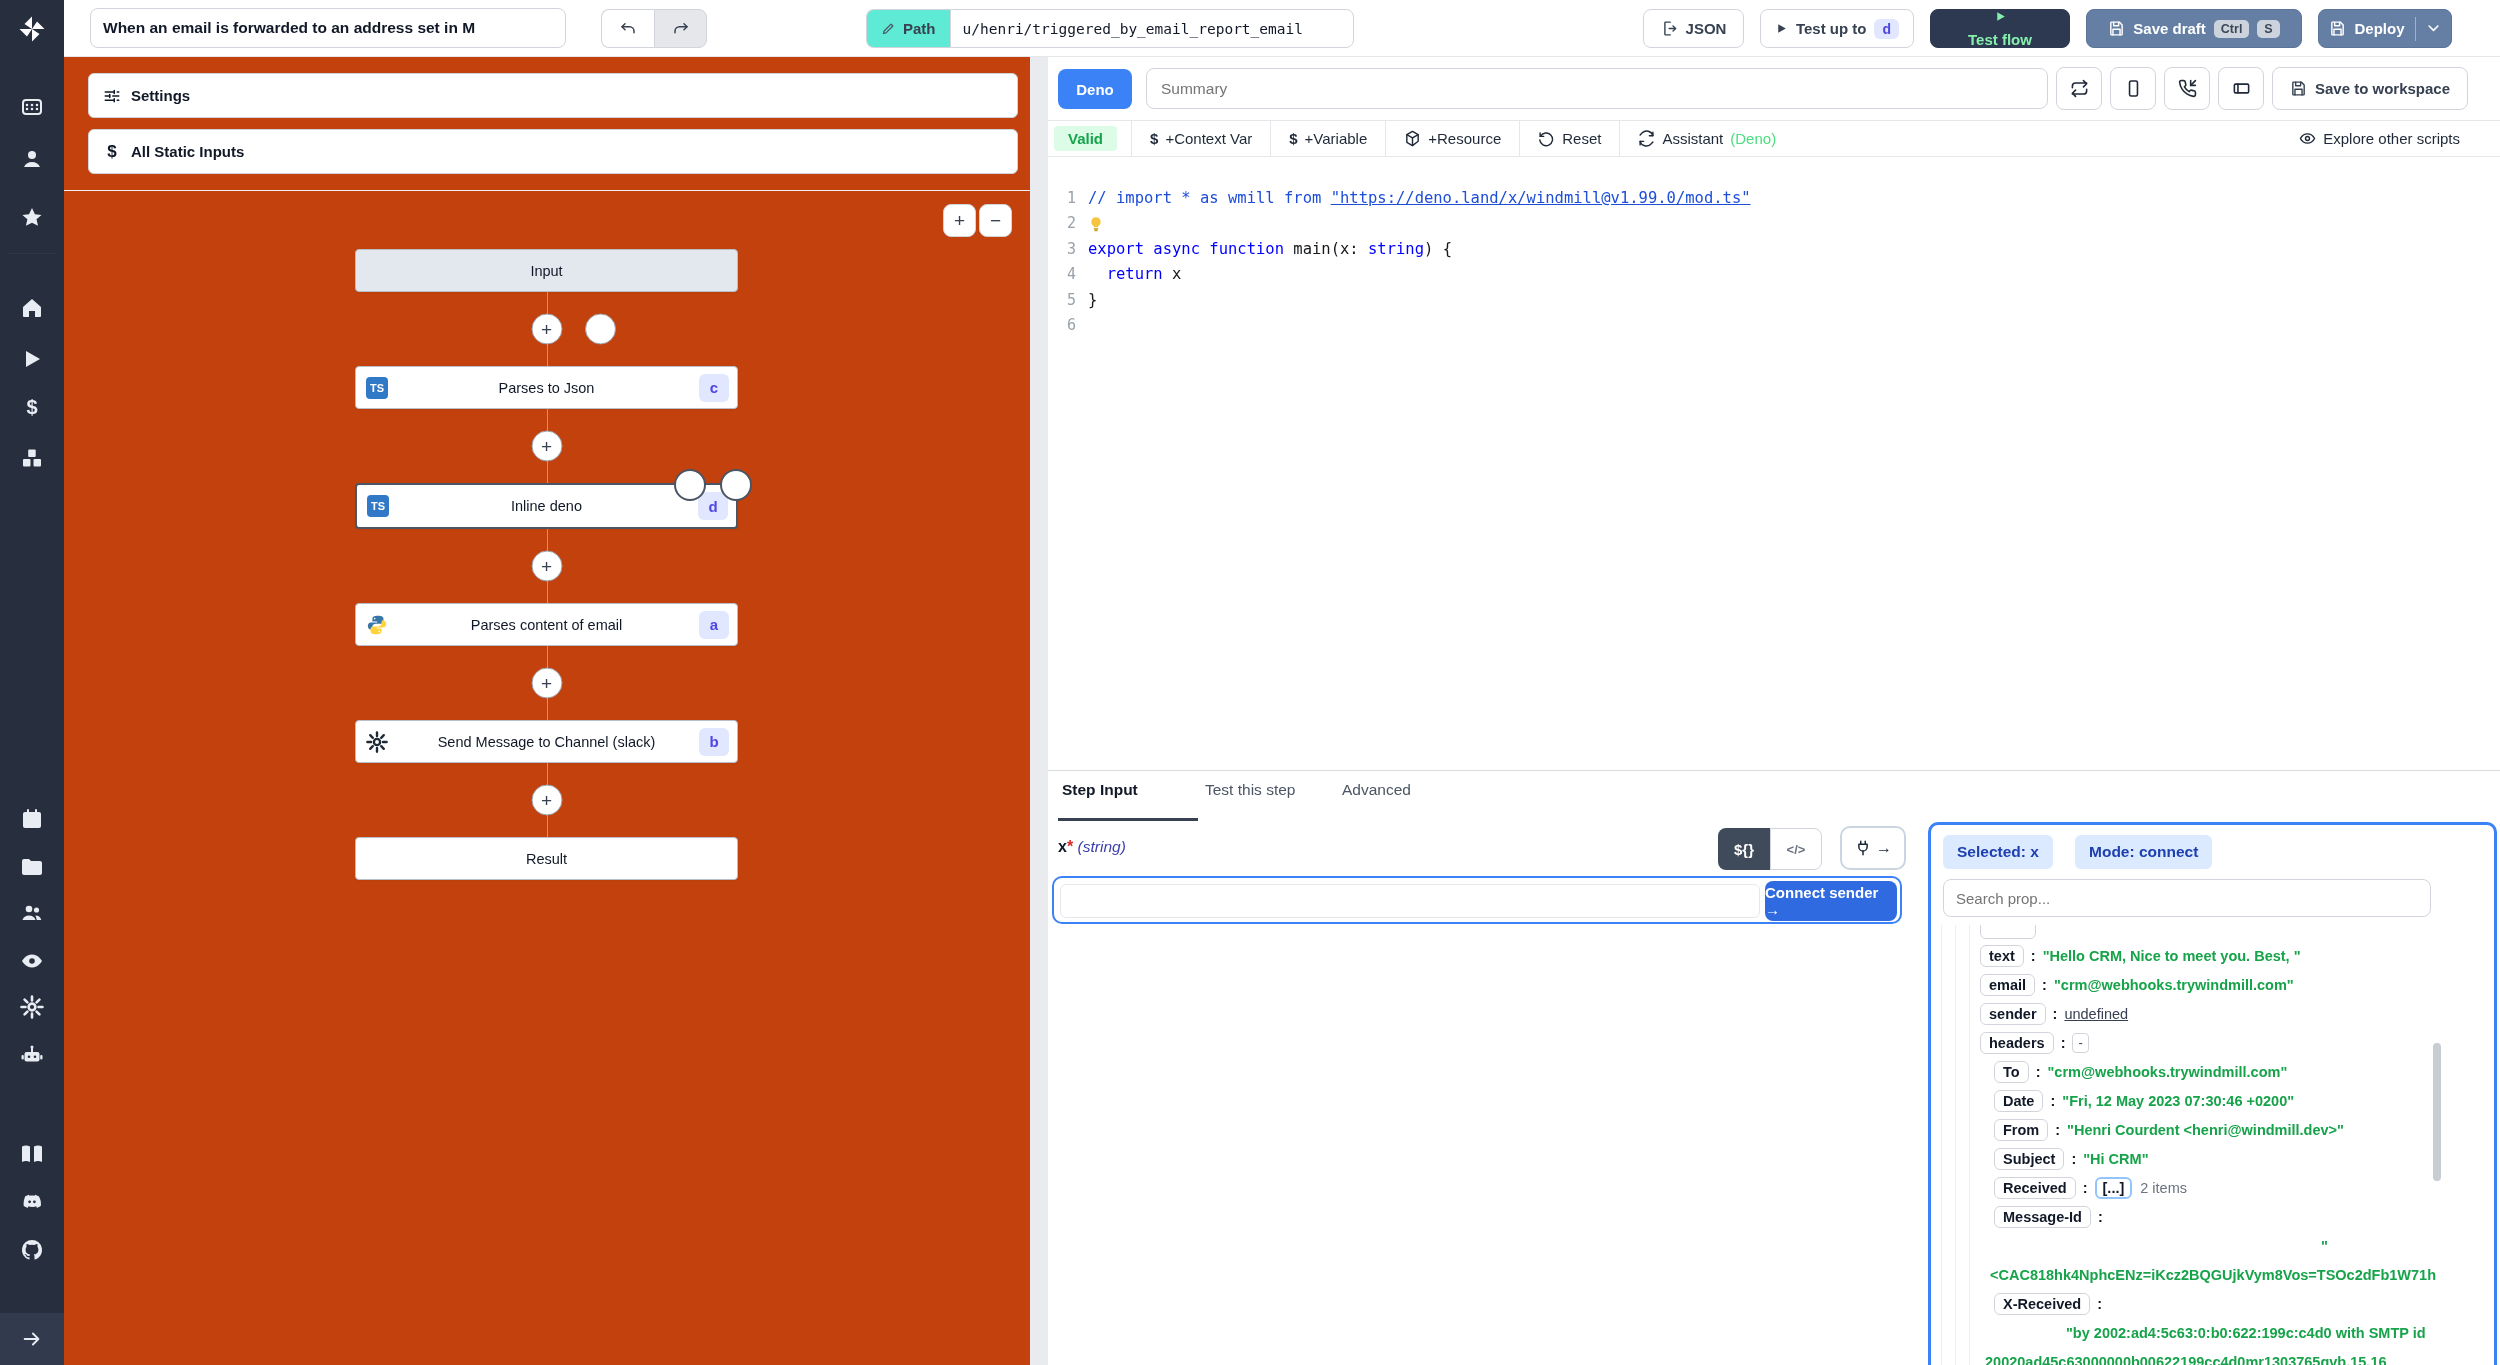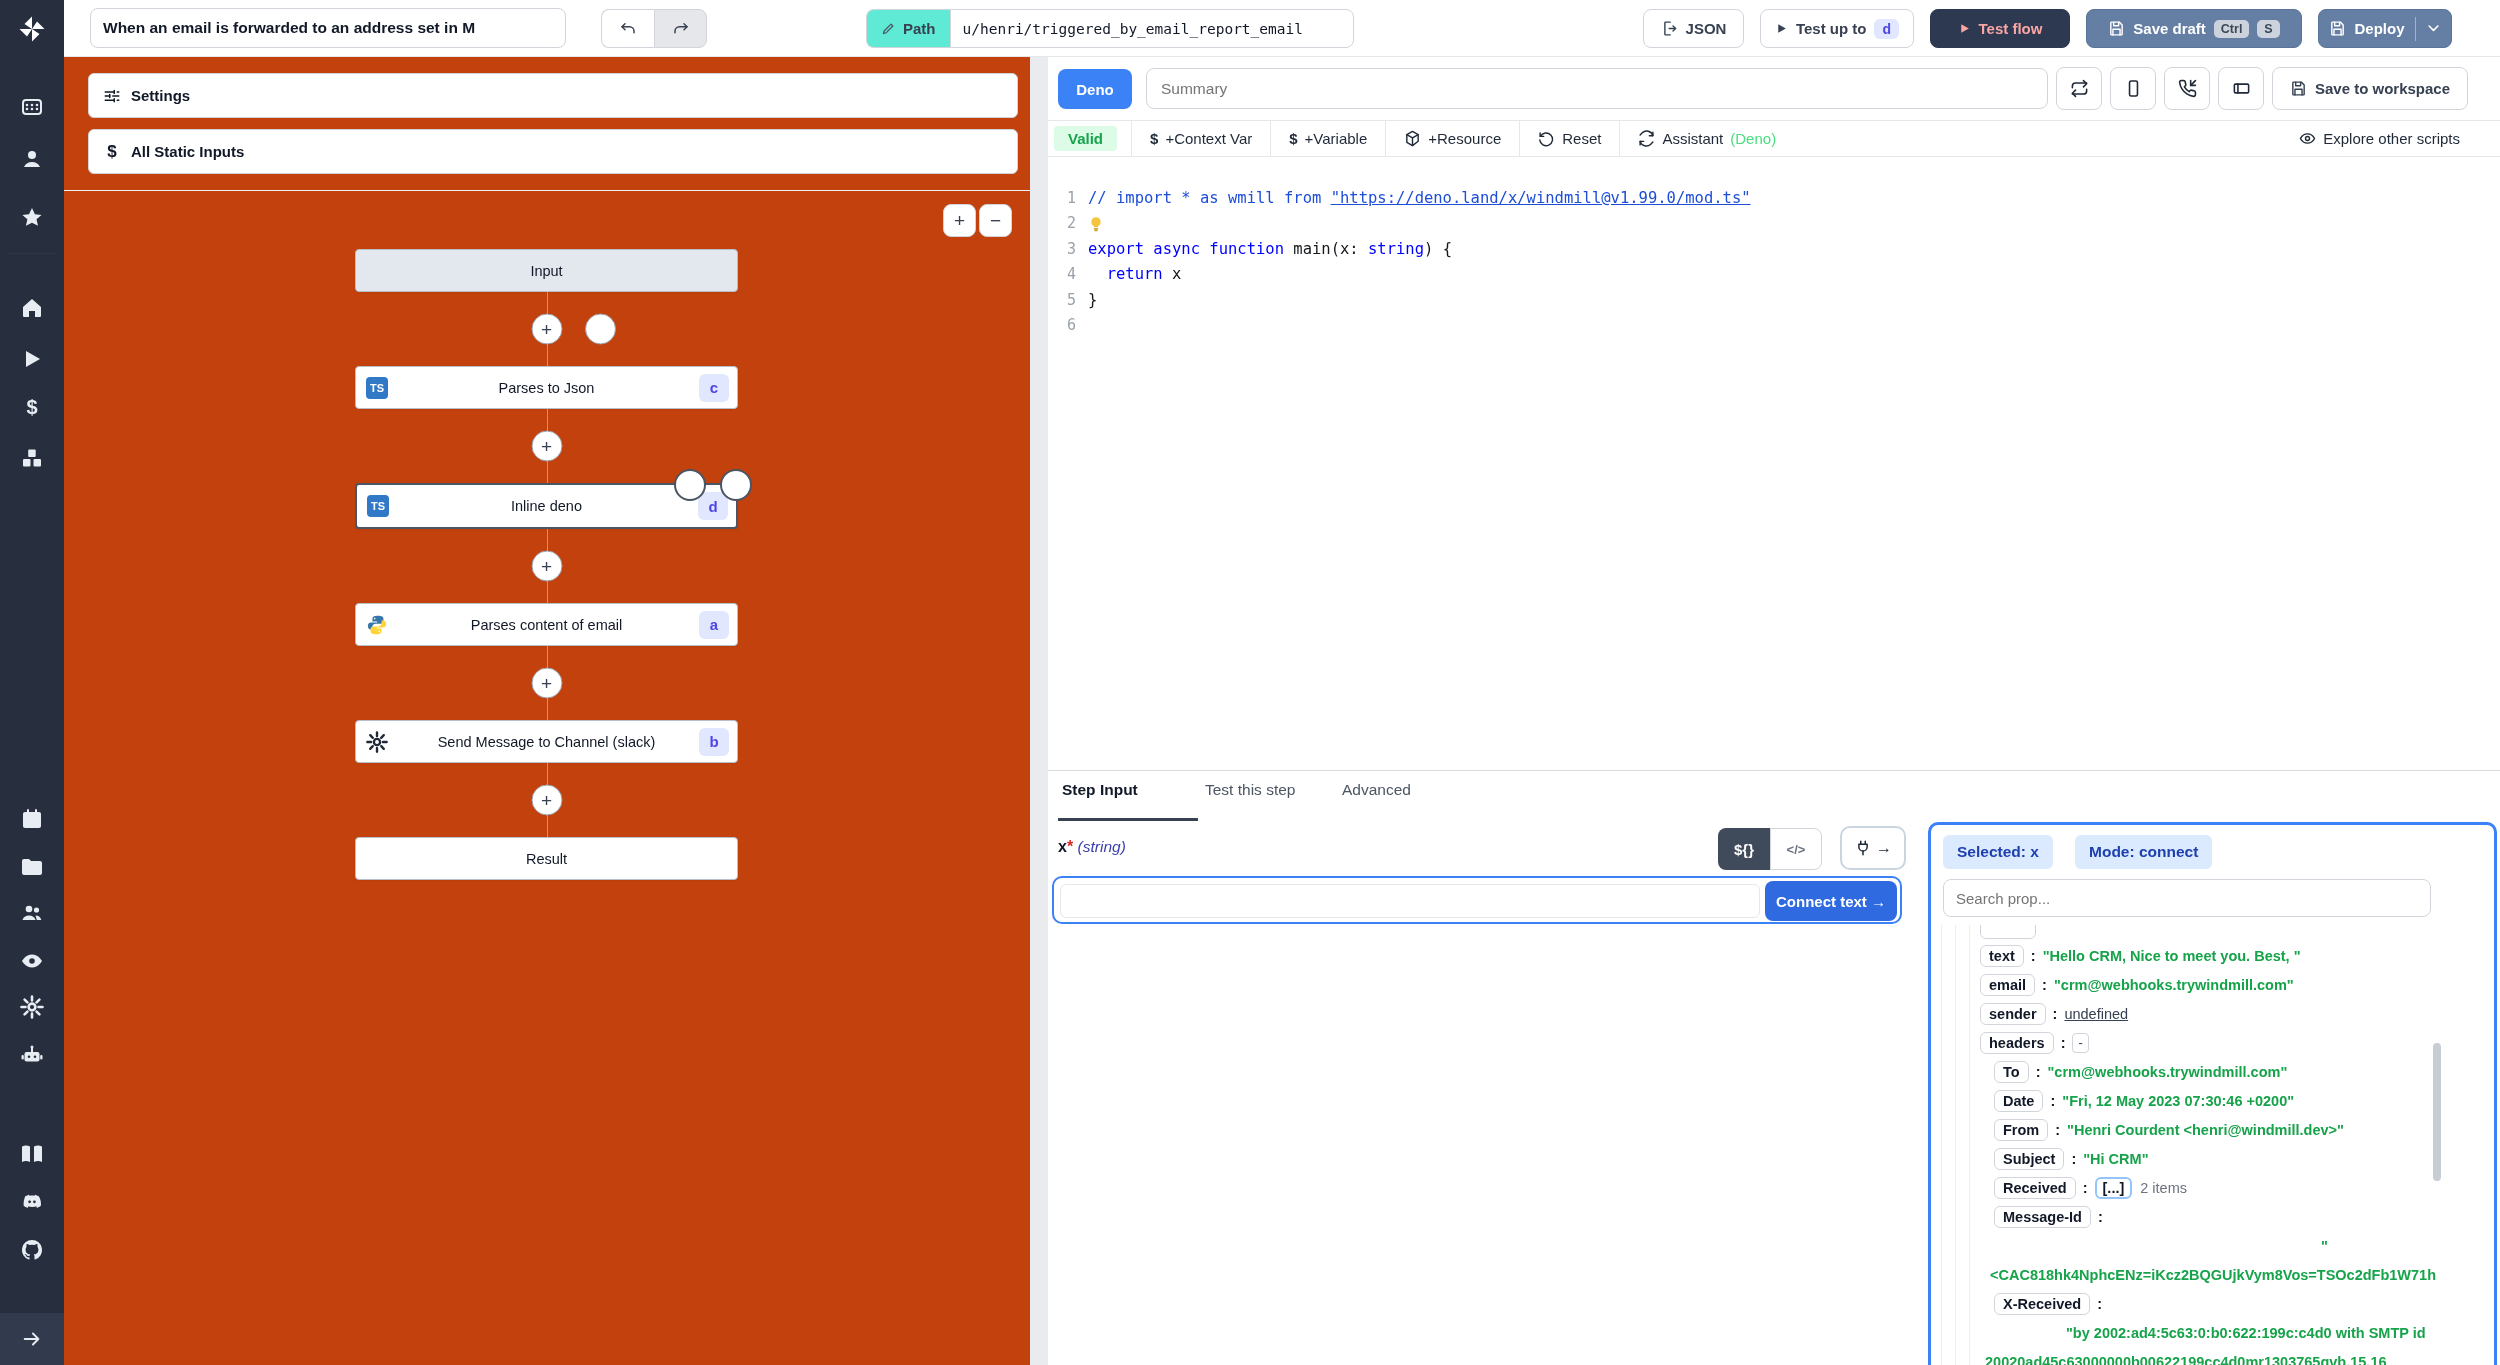--- a/index.html
+++ b/index.html
@@ -19,21 +19,21 @@
   .ur-btn { width:53px; height:39px; border:1px solid #d1d5db; background:#fff; display:flex; align-items:center; justify-content:center; color:#374151; }
   .ur-btn .icon { width:18px; height:18px; }
   .ur-btn.undo { border-radius:8px 0 0 8px; border-right:none; }
   .ur-btn.redo { border-radius:0 8px 8px 0; background:#e5e7eb; }
   .path-group { position:absolute; left:866px; top:9px; height:39px; display:flex; }
   .path-chip { display:flex; align-items:center; gap:7px; padding:0 14px; background:#5eead4; border:1px solid #d1d5db; border-right:none; border-radius:8px 0 0 8px; color:#374151; font-size:15px; font-weight:600; }
   .path-chip .icon { width:15px; height:15px; color:#4b5563; }
   .path-value { width:404px; background:#fff; border:1px solid #d1d5db; border-radius:0 8px 8px 0; display:flex; align-items:center; padding:0 12px; font-size:14.5px; color:#111827; }
   .btn { display:inline-flex; align-items:center; justify-content:center; gap:8px; height:39px; border-radius:8px; font-size:15px; font-weight:600; cursor:pointer; }
   .btn-white { background:#fff; border:1px solid #d1d5db; color:#374151; }
-  .btn-navy { background:#2c3950; border:1px solid #2c3950; color:#fca5a5; }
+  .btn-navy { background:#2c3950; border:1px solid #2c3950; color:#86efac;flex-direction:column; }
   .btn-steel { background:#657fa4; border:1px solid #5a7398; color:#fff; }
   .badge-indigo { background:#e0e7ff; color:#4f46e5; font-weight:700; border-radius:6px; padding:2px 8px; font-size:14px; }
   .key-chip { background:#ccd3dd; color:#3b4656; border-radius:5px; padding:2px 7px; font-size:12.5px; font-weight:700; }
   .btn .icon { width:17px; height:17px; }
   .deploy-sep { width:1px; height:24px; background:rgba(255,255,255,.4); margin:0 2px; }
 
   
   .sidebar { position:absolute; left:0; top:57px; width:64px; height:1308px; background:#272e3d; }
   .side-ic { position:absolute; left:20px; width:24px; height:24px; color:#e8edf4; cursor:pointer; }
   .side-div { position:absolute; left:8px; width:48px; height:1px; background:#47506344; }
@@ -585,21 +585,21 @@
           <path d="M9 7V3M15 7V3"></path>
           <path d="M6.5 7h11v3.5a5.5 5.5 0 01-11 0z"></path>
           <path d="M12 16v5"></path>
         </svg>
       </span>
       <span class="plug-arrow">→</span>
     </div>
 
   <div class="connect-box">
     <input class="connect-inner" value="" style="">
-    <div class="connect-btn">Connect text →</div>
+    <div class="connect-btn">Connect sender →</div>
   </div>
 
   <div class="connect-panel">
     <div class="cp-badge" style="left:12px;">Selected: x</div>
     <div class="cp-badge" style="left:144px;">Mode: connect</div>
     <input class="cp-search" placeholder="Search prop..." style="">
     <div class="cp-guides">
       <div class="cp-guide" style="left:10px;"></div>
       <div class="cp-guide" style="left:24px;"></div>
       <div class="cp-guide" style="left:38px;"></div>

